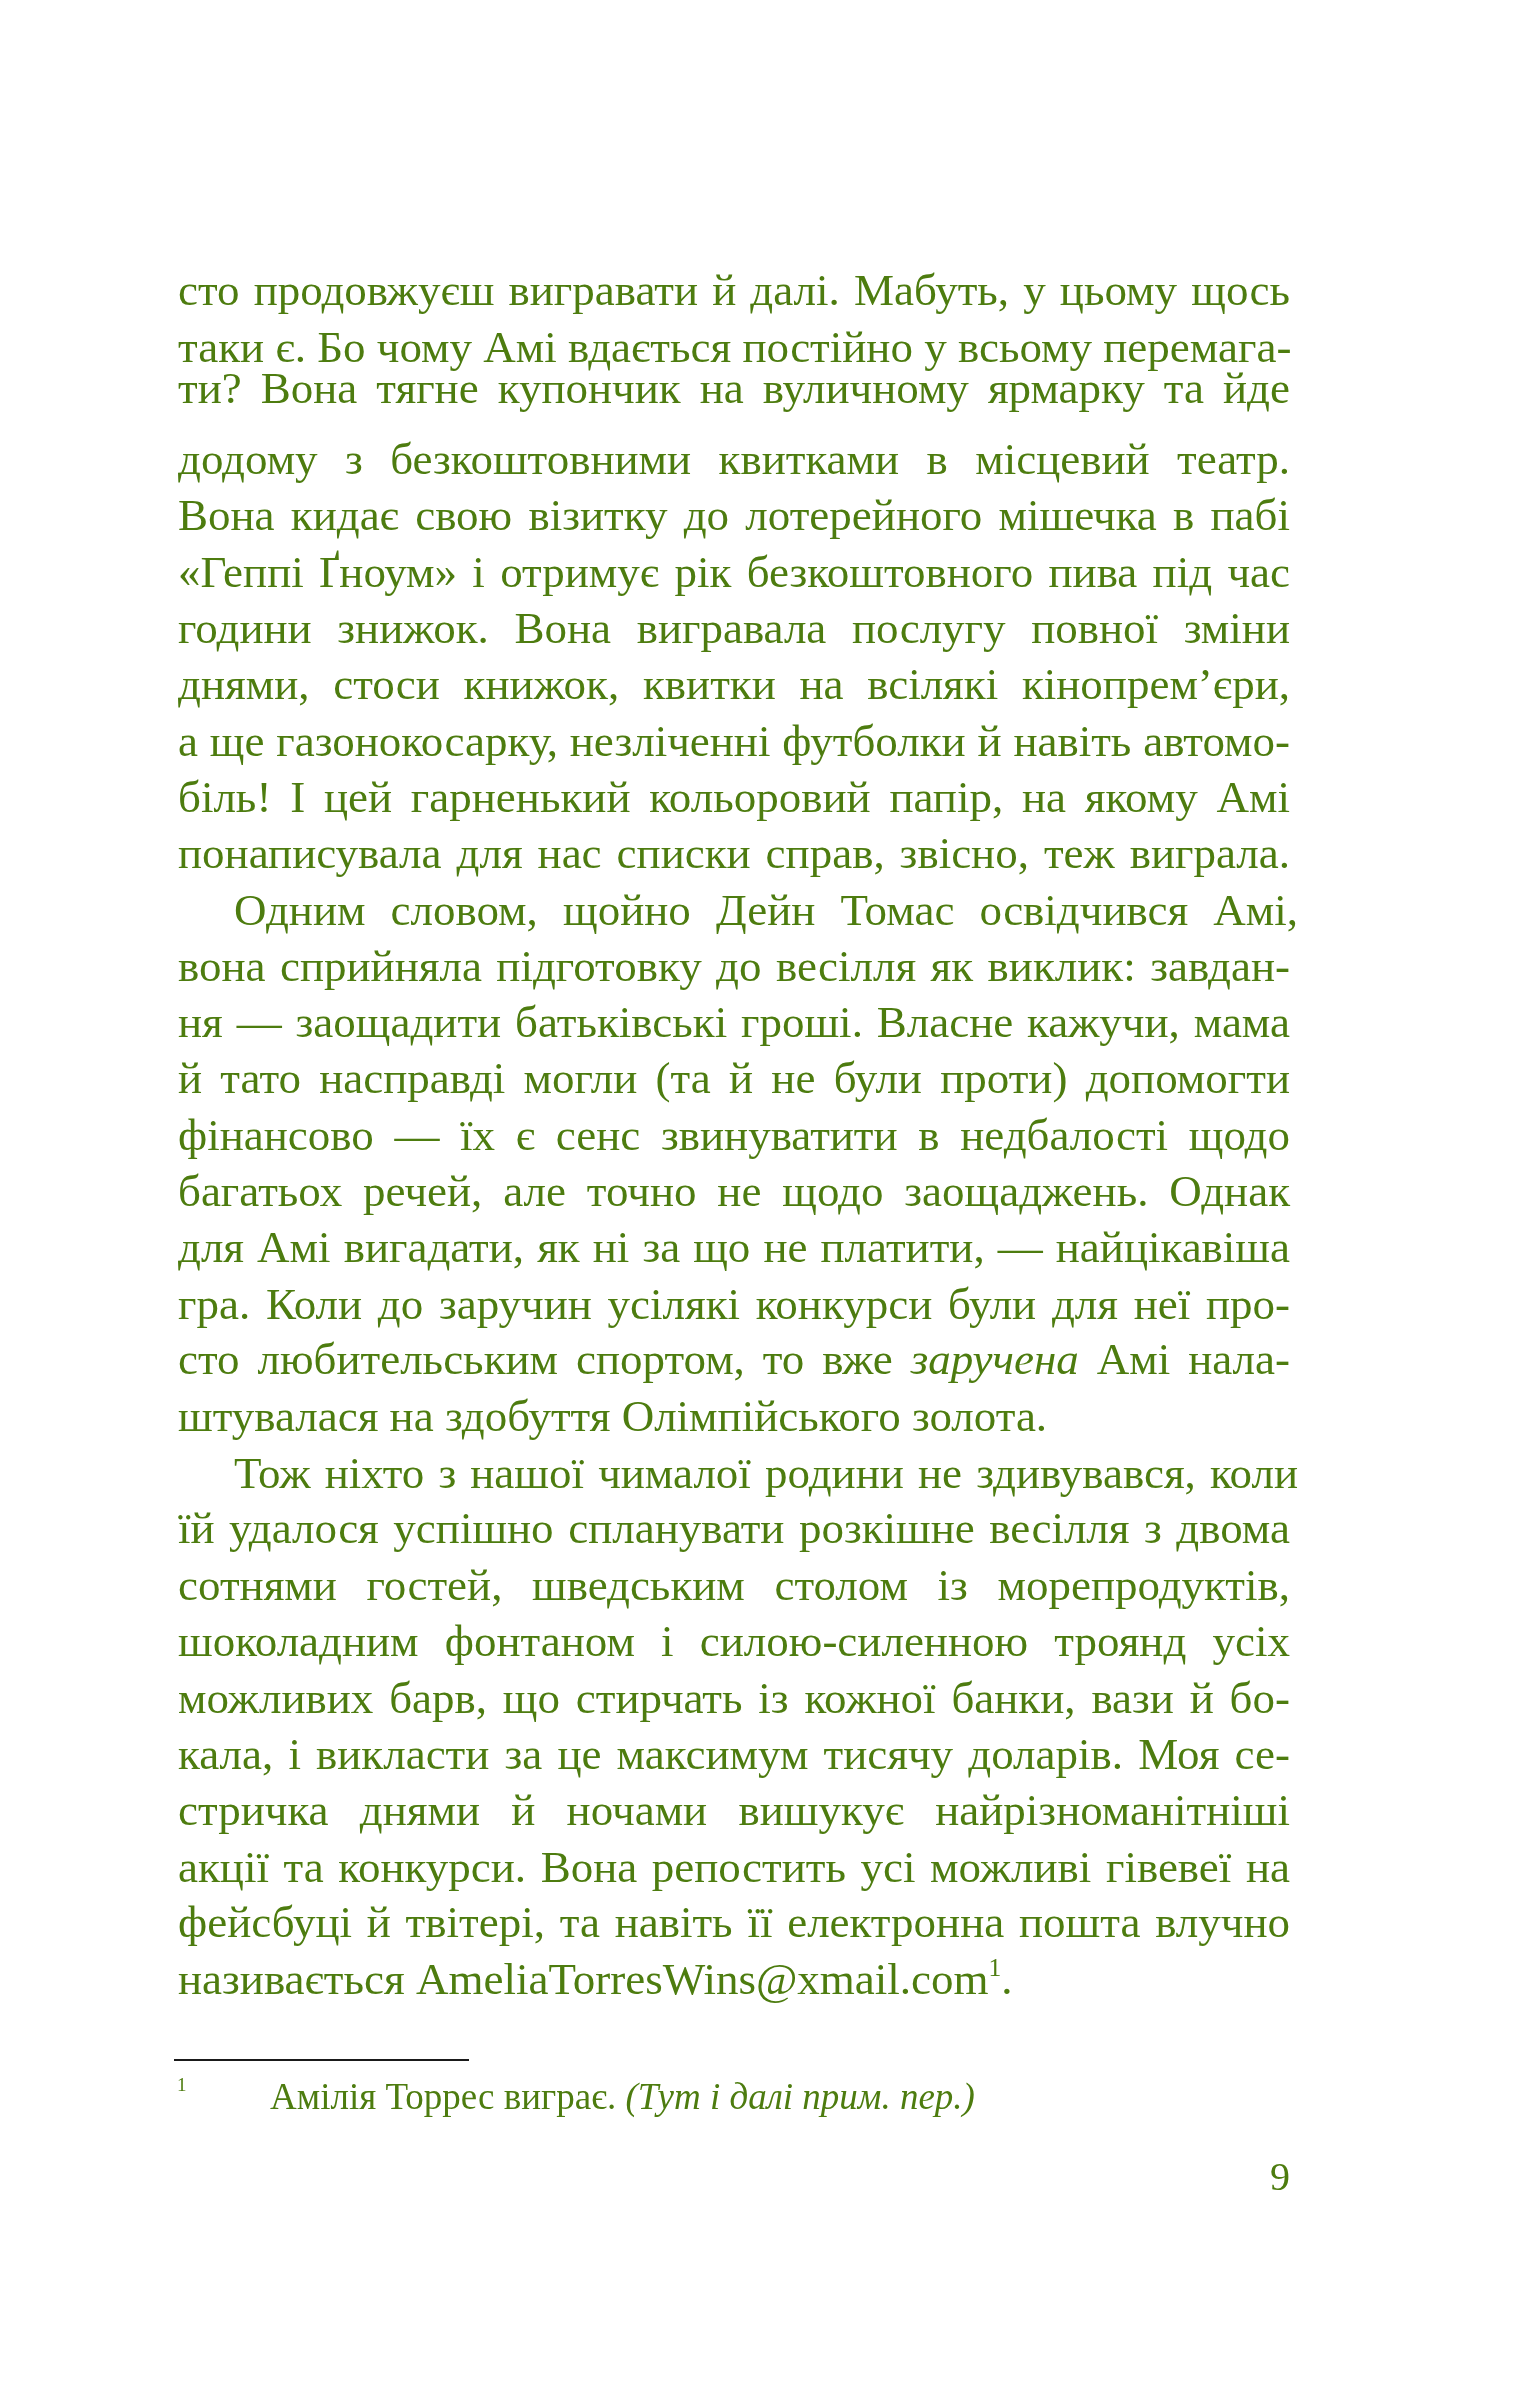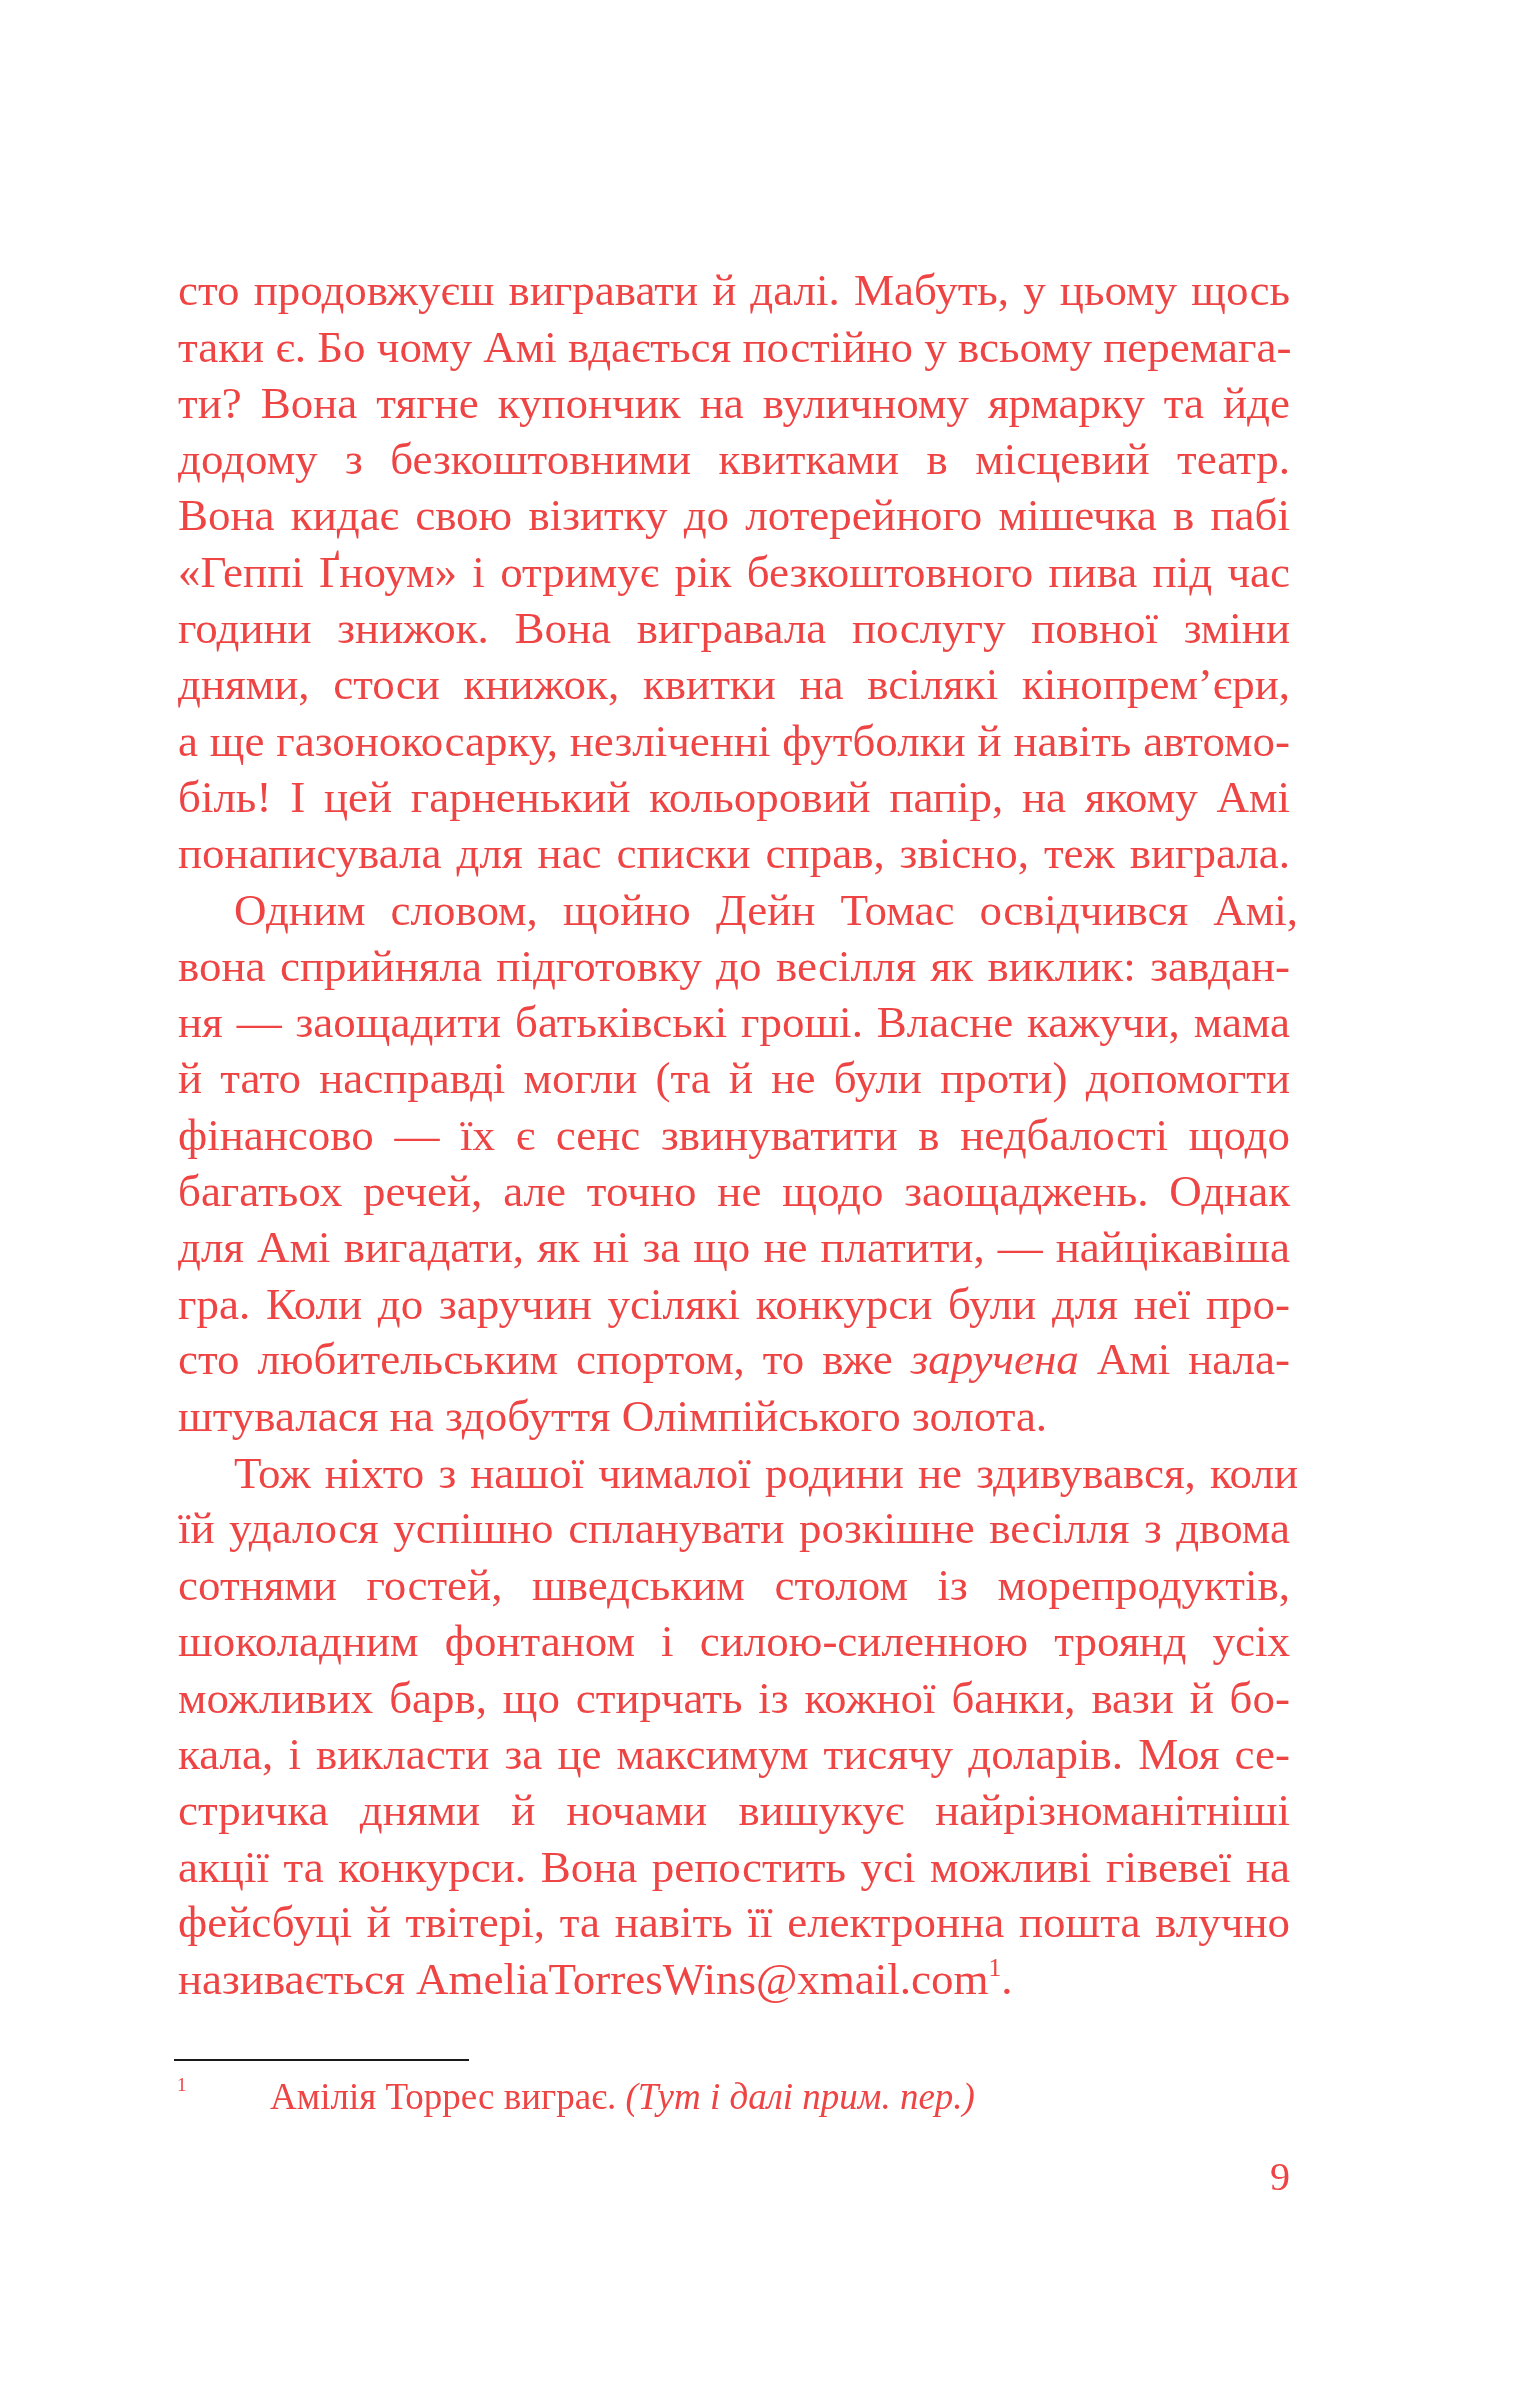--- a/index.html
+++ b/index.html
@@ -1,19 +1,19 @@
 <!DOCTYPE html>
 <html style="font-size:12.8px"><head>
 <meta charset="utf-8">
 <style>
   html, body { margin: 0; padding: 0; background: #ffffff; }
   body { width: 1531px; height: 2401px; position: relative; overflow: hidden; }
   .page {
     position: absolute; left: 0; top: 0; width: 1531px; height: 2401px;
-    background: #ffffff; color: #ef4444;
+    background: #ffffff; color: #4d7c0f;
     font-family: "Liberation Serif", "DejaVu Serif", serif;
   }
   .body-text { position: absolute; left: 178px; top: 0; width: 1112px; }
   .line {
     position: absolute; left: 0; width: 1112px;
     height: 56px; line-height: 56px;
     font-size: 45px; white-space: nowrap;
     text-align: justify; text-align-last: justify;
     word-spacing: 0;
   }
@@ -37,21 +37,21 @@
 </style>
 </head>
 <body>
 
 <div class="page">
 
   <div class="body-text">
 
     <div class="line" style="top:262px">сто продовжуєш вигравати й далі. Мабуть, у цьому щось</div>
     <div class="line" style="top:319px">таки є. Бо чому Амі вдається постійно у всьому перемага-</div>
-    <div class="line" style="top:375px">ти? Вона тягне купончик на вуличному ярмарку та йде</div>
+    <div class="line" style="top:360px">ти? Вона тягне купончик на вуличному ярмарку та йде</div>
     <div class="line" style="top:431px">додому з безкоштовними квитками в місцевий театр.</div>
     <div class="line" style="top:487px">Вона кидає свою візитку до лотерейного мішечка в пабі</div>
     <div class="line" style="top:544px">«Геппі Ґноум» і отримує рік безкоштовного пива під час</div>
     <div class="line" style="top:600px">години знижок. Вона вигравала послугу повної зміни</div>
     <div class="line" style="top:656px">днями, стоси книжок, квитки на всілякі кінопрем’єри,</div>
     <div class="line" style="top:713px">а ще газонокосарку, незліченні футболки й навіть автомо-</div>
     <div class="line" style="top:769px">біль! І цей гарненький кольоровий папір, на якому Амі</div>
     <div class="line" style="top:825px">понаписувала для нас списки справ, звісно, теж виграла.</div>
 
     <div class="line indent" style="top:882px">Одним словом, щойно Дейн Томас освідчився Амі,</div>

